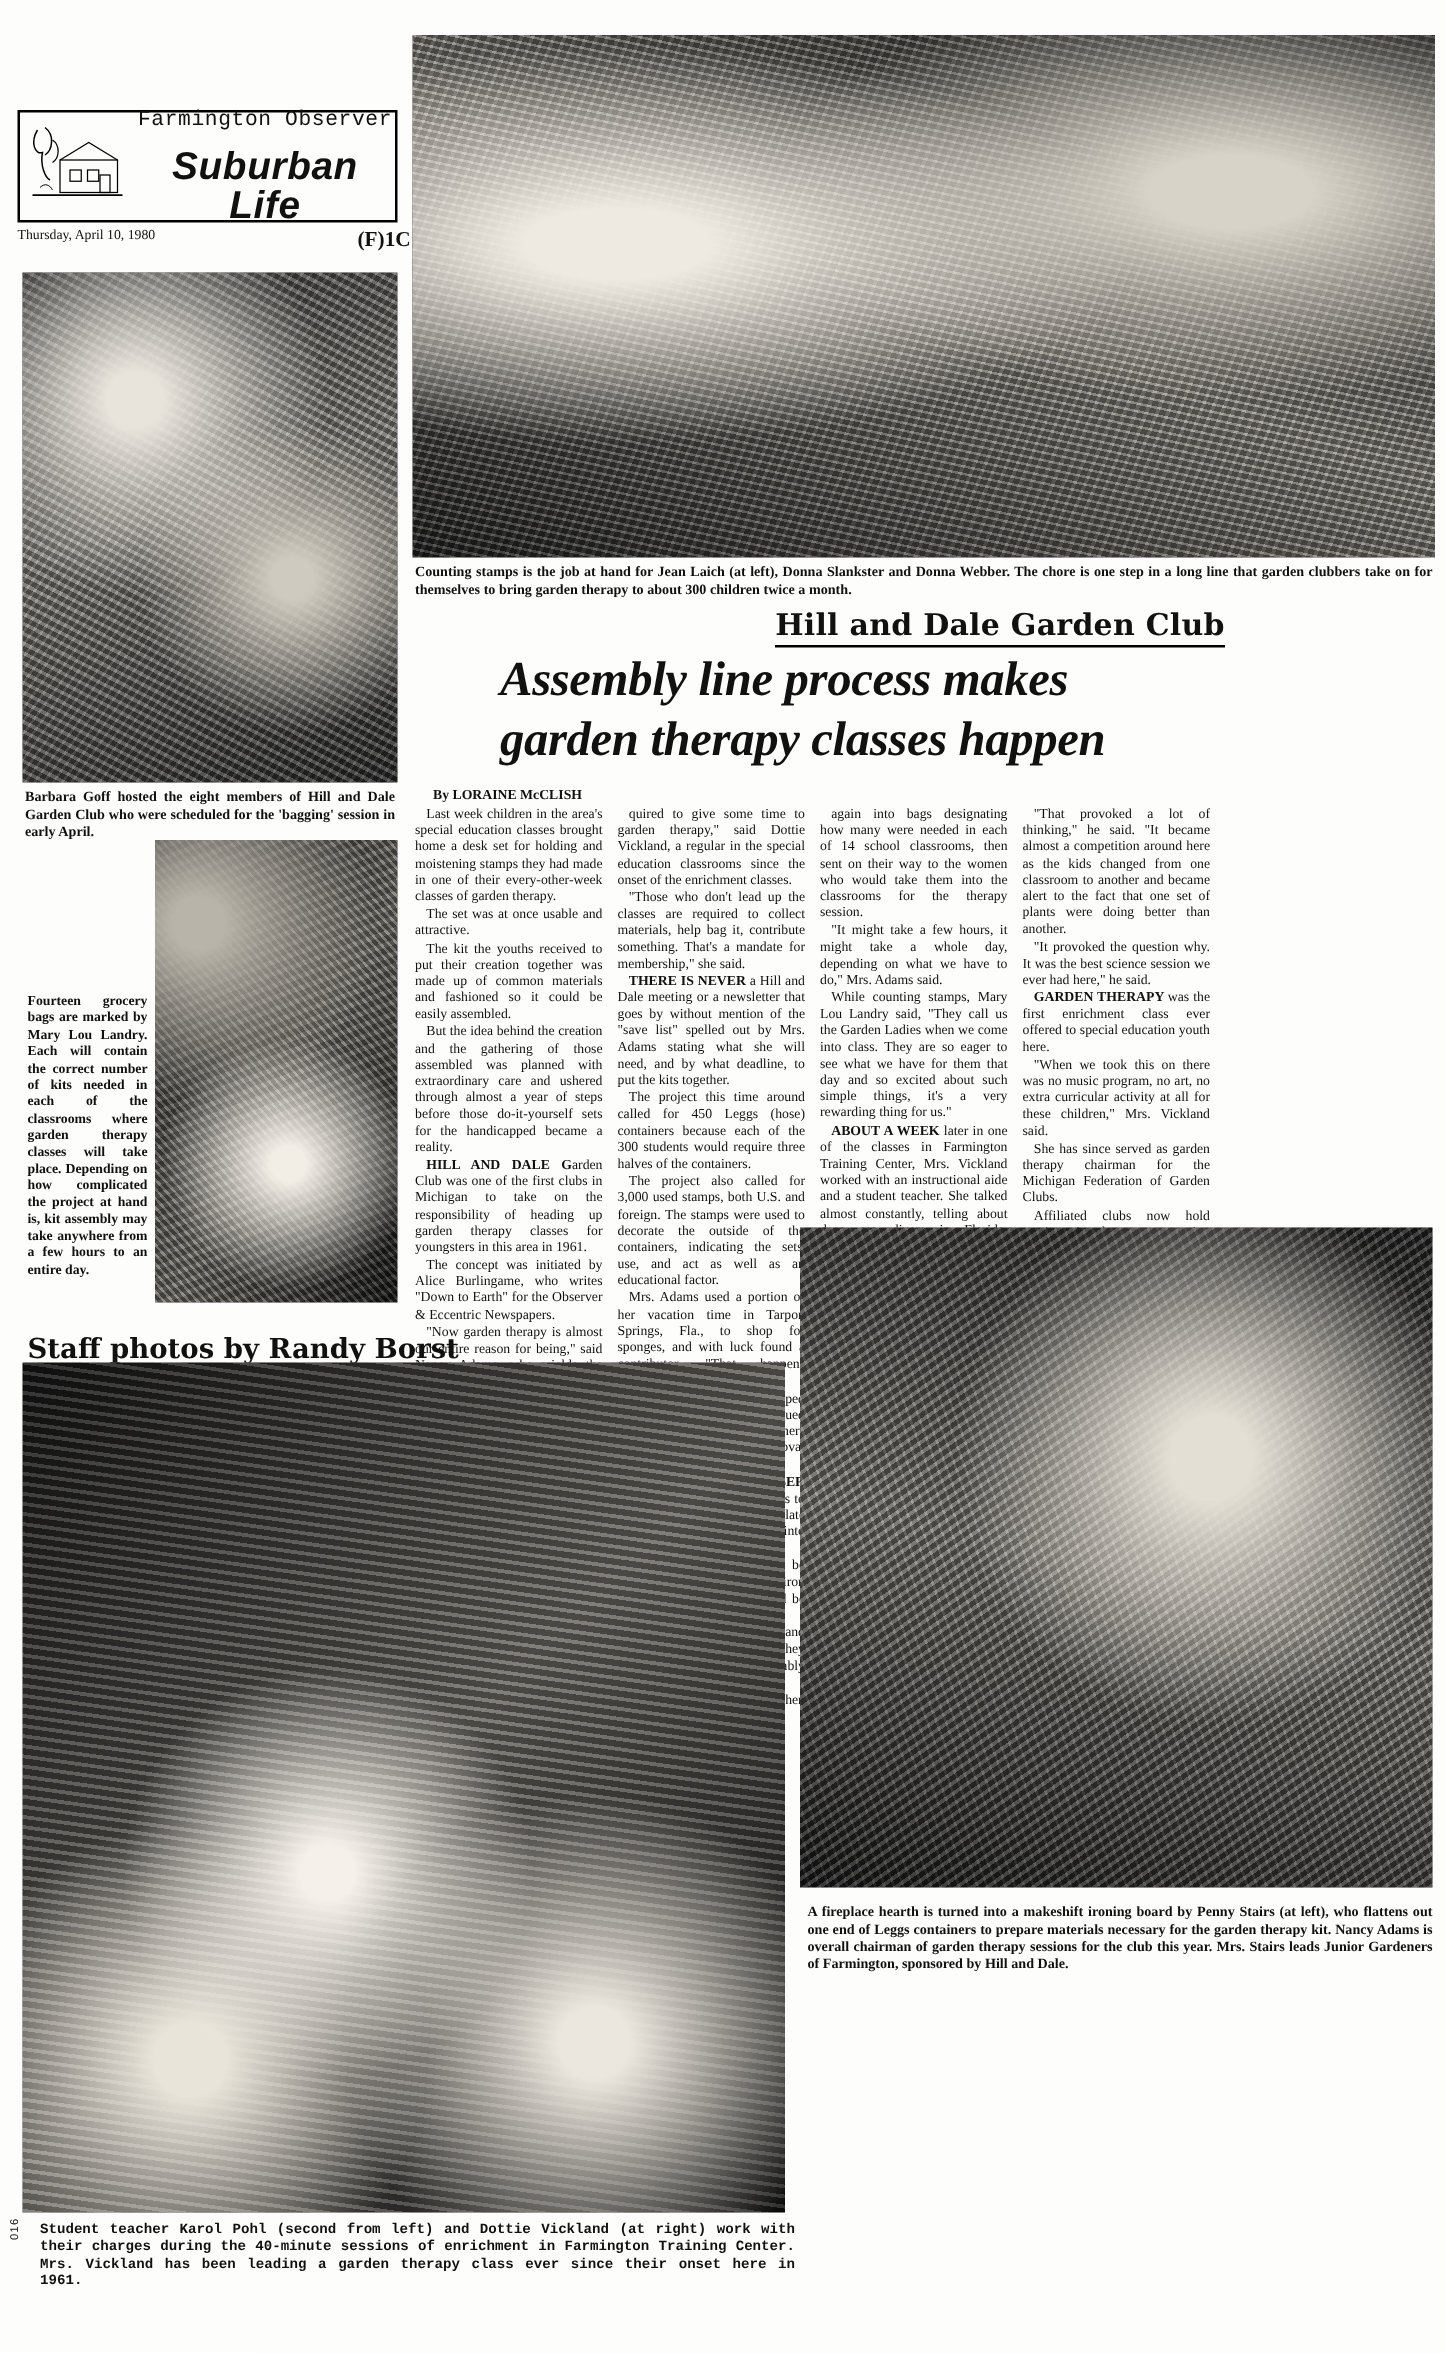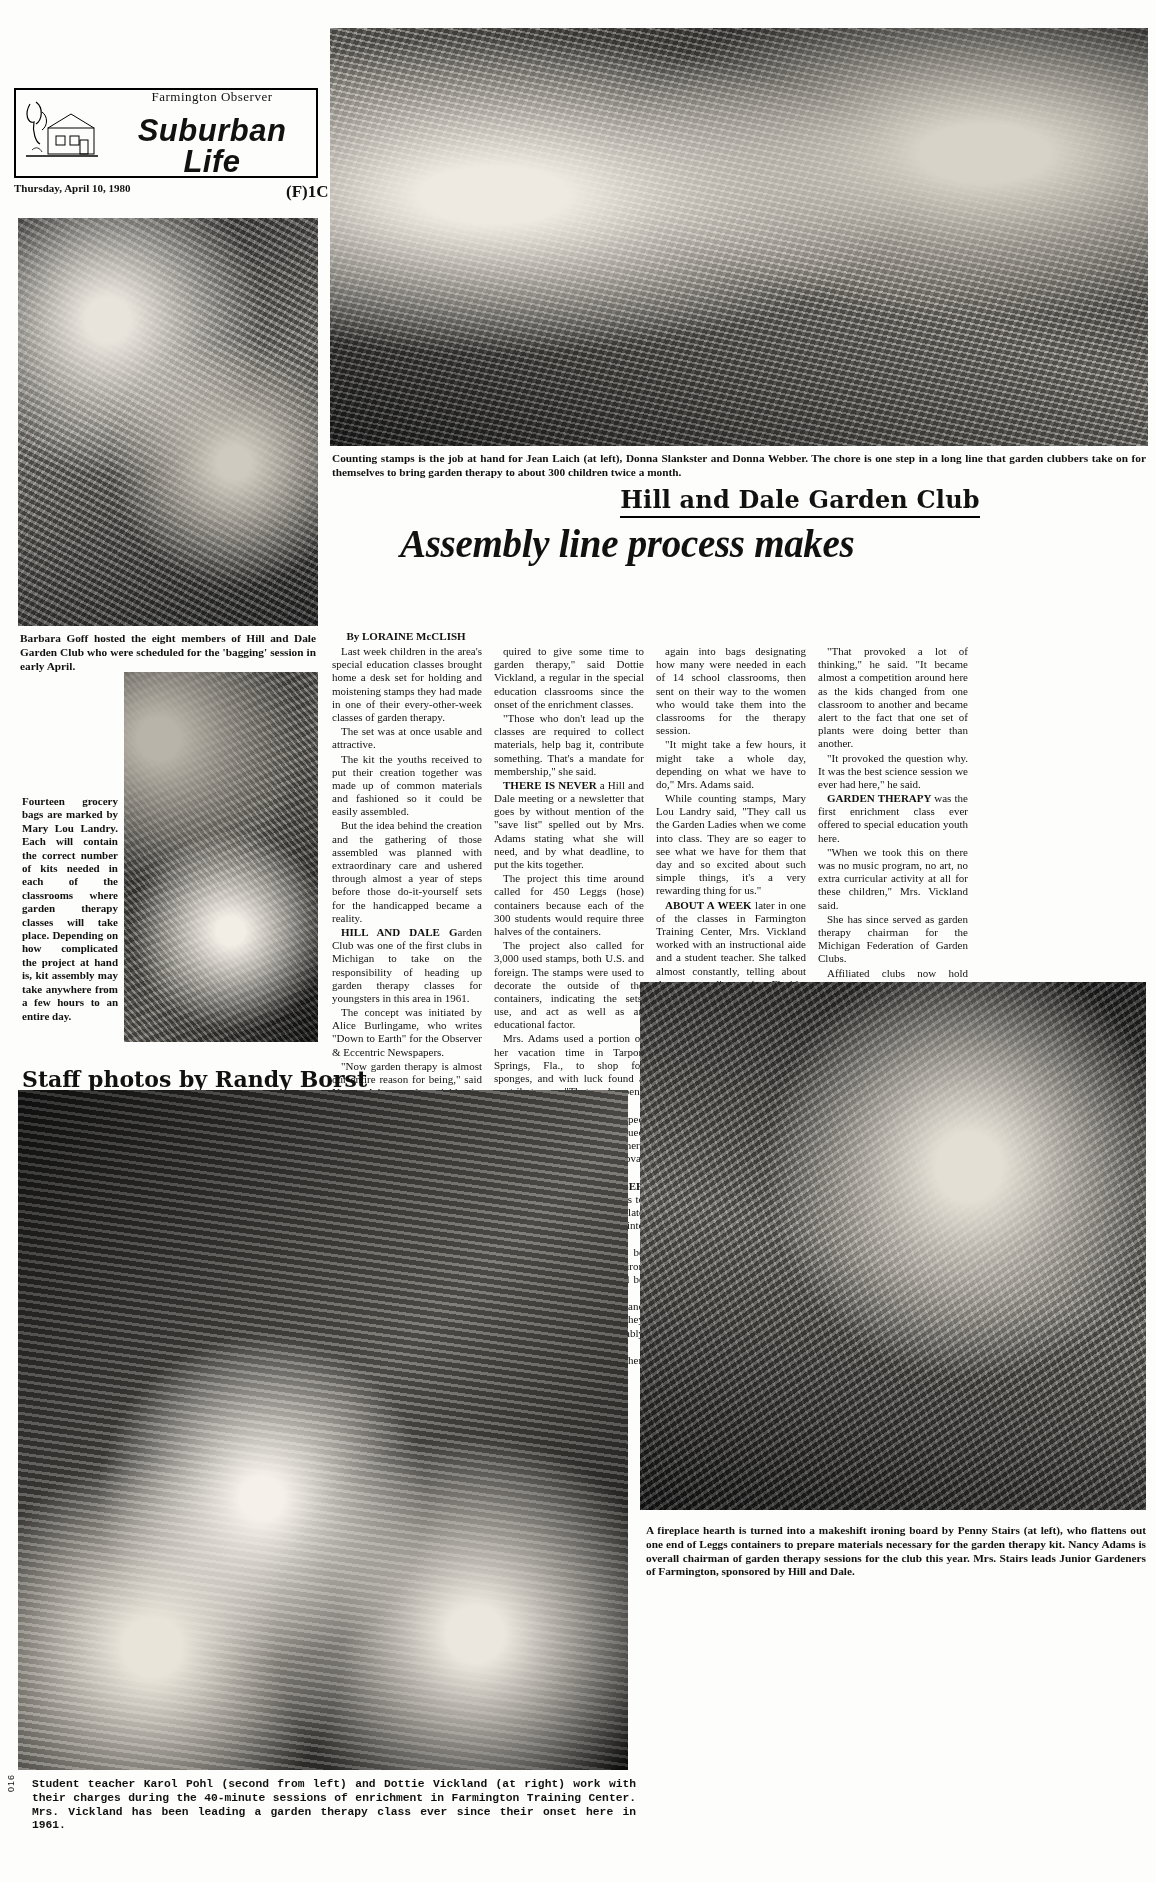--- a/index.html
+++ b/index.html
@@ -3,23 +3,23 @@
 <meta charset="utf-8">
 <style>
   html,body{margin:0;padding:0;background:#fff;}
   body{width:1156px;height:1882px;font-family:"Liberation Serif",serif;color:#111;position:relative;overflow:hidden;}
   .page{position:absolute;inset:0;background:#fdfdfb;}
 
   
   .masthead{position:absolute;left:14px;top:88px;width:300px;height:86px;border:2px solid #000;display:flex;align-items:center;}
   .logo-box{width:92px;height:82px;display:flex;align-items:center;justify-content:center;overflow:hidden;}
   .mast-text{flex:1;text-align:center;line-height:1;}
-  .mast-kicker{font-family:Liberation Serif, serif;font-size:13px;letter-spacing:.5px;margin-bottom:12px;}
+  .mast-kicker{font-family:Liberation Mono, monospace;font-size:17px;letter-spacing:.5px;margin-bottom:12px;}
   .mast-title{font-family:Liberation Sans, sans-serif;font-style:italic;font-weight:700;font-size:31px;letter-spacing:.5px;}
-  .dateline{position:absolute;left:14px;top:182px;font-size:11px;font-weight:700;font-family:"Liberation Serif",serif;}
+  .dateline{position:absolute;left:14px;top:182px;font-size:11px;font-weight:400;font-family:"Liberation Serif",serif;}
   .folio{position:absolute;left:286px;top:182px;font-size:17px;font-weight:700;}
 
   
   .photo{position:absolute;background:#6e6e6e;overflow:hidden;}
   .photo .tex{position:absolute;inset:0;}
   .t1{background:
       radial-gradient(circle at 30% 25%, #e8e4dc 0 6%, rgba(0,0,0,0) 42%),
       radial-gradient(circle at 72% 60%, #cfcabf 0 5%, rgba(0,0,0,0) 38%),
       repeating-linear-gradient(27deg, rgba(255,255,255,.16) 0 3px, rgba(0,0,0,.30) 3px 7px),
       repeating-linear-gradient(-54deg, rgba(255,255,255,.10) 0 2px, rgba(0,0,0,.22) 2px 6px),
@@ -109,20 +109,21 @@
   <div class="caption" style="left:20px;top:632px;width:296px;">Barbara Goff hosted the eight members of Hill and Dale Garden Club who were scheduled for the 'bagging' session in early April.</div>
 
   <div class="photo" style="left:124px;top:672px;width:194px;height:370px;">
     <div class="tex t3"></div>
   </div>
   <div class="sidebar-note">Fourteen grocery bags are marked by Mary Lou Landry. Each will contain the correct number of kits needed in each of the classrooms where garden therapy classes will take place. Depending on how complicated the project at hand is, kit assembly may take anywhere from a few hours to an entire day.</div>
 
   <div class="kicker"><span class="u">Hill and Dale Garden Club</span></div>
   <div class="headline">
     <div>Assembly line process makes</div>
+    <div>garden therapy classes happen</div>
   </div>
   <div class="byline">By LORAINE McCLISH</div>
 
   <div class="col" id="c1" style="left:332px;top:645px;width:150px;">
       <p>Last week children in the area's special education classes brought home a desk set for holding and moistening stamps they had made in one of their every-other-week classes of garden therapy.</p>
       <p>The set was at once usable and attractive.</p>
       <p>The kit the youths received to put their creation together was made up of common materials and fashioned so it could be easily assembled.</p>
       <p>But the idea behind the creation and the gathering of those assembled was planned with extraordinary care and ushered through almost a year of steps before those do-it-yourself sets for the handicapped became a reality.</p>
       <p><b>HILL AND DALE G</b>arden Club was one of the first clubs in Michigan to take on the responsibility of heading up garden therapy classes for youngsters in this area in 1961.</p>
       <p>The concept was initiated by Alice Burlingame, who writes "Down to Earth" for the Observer &amp; Eccentric Newspapers.</p>

